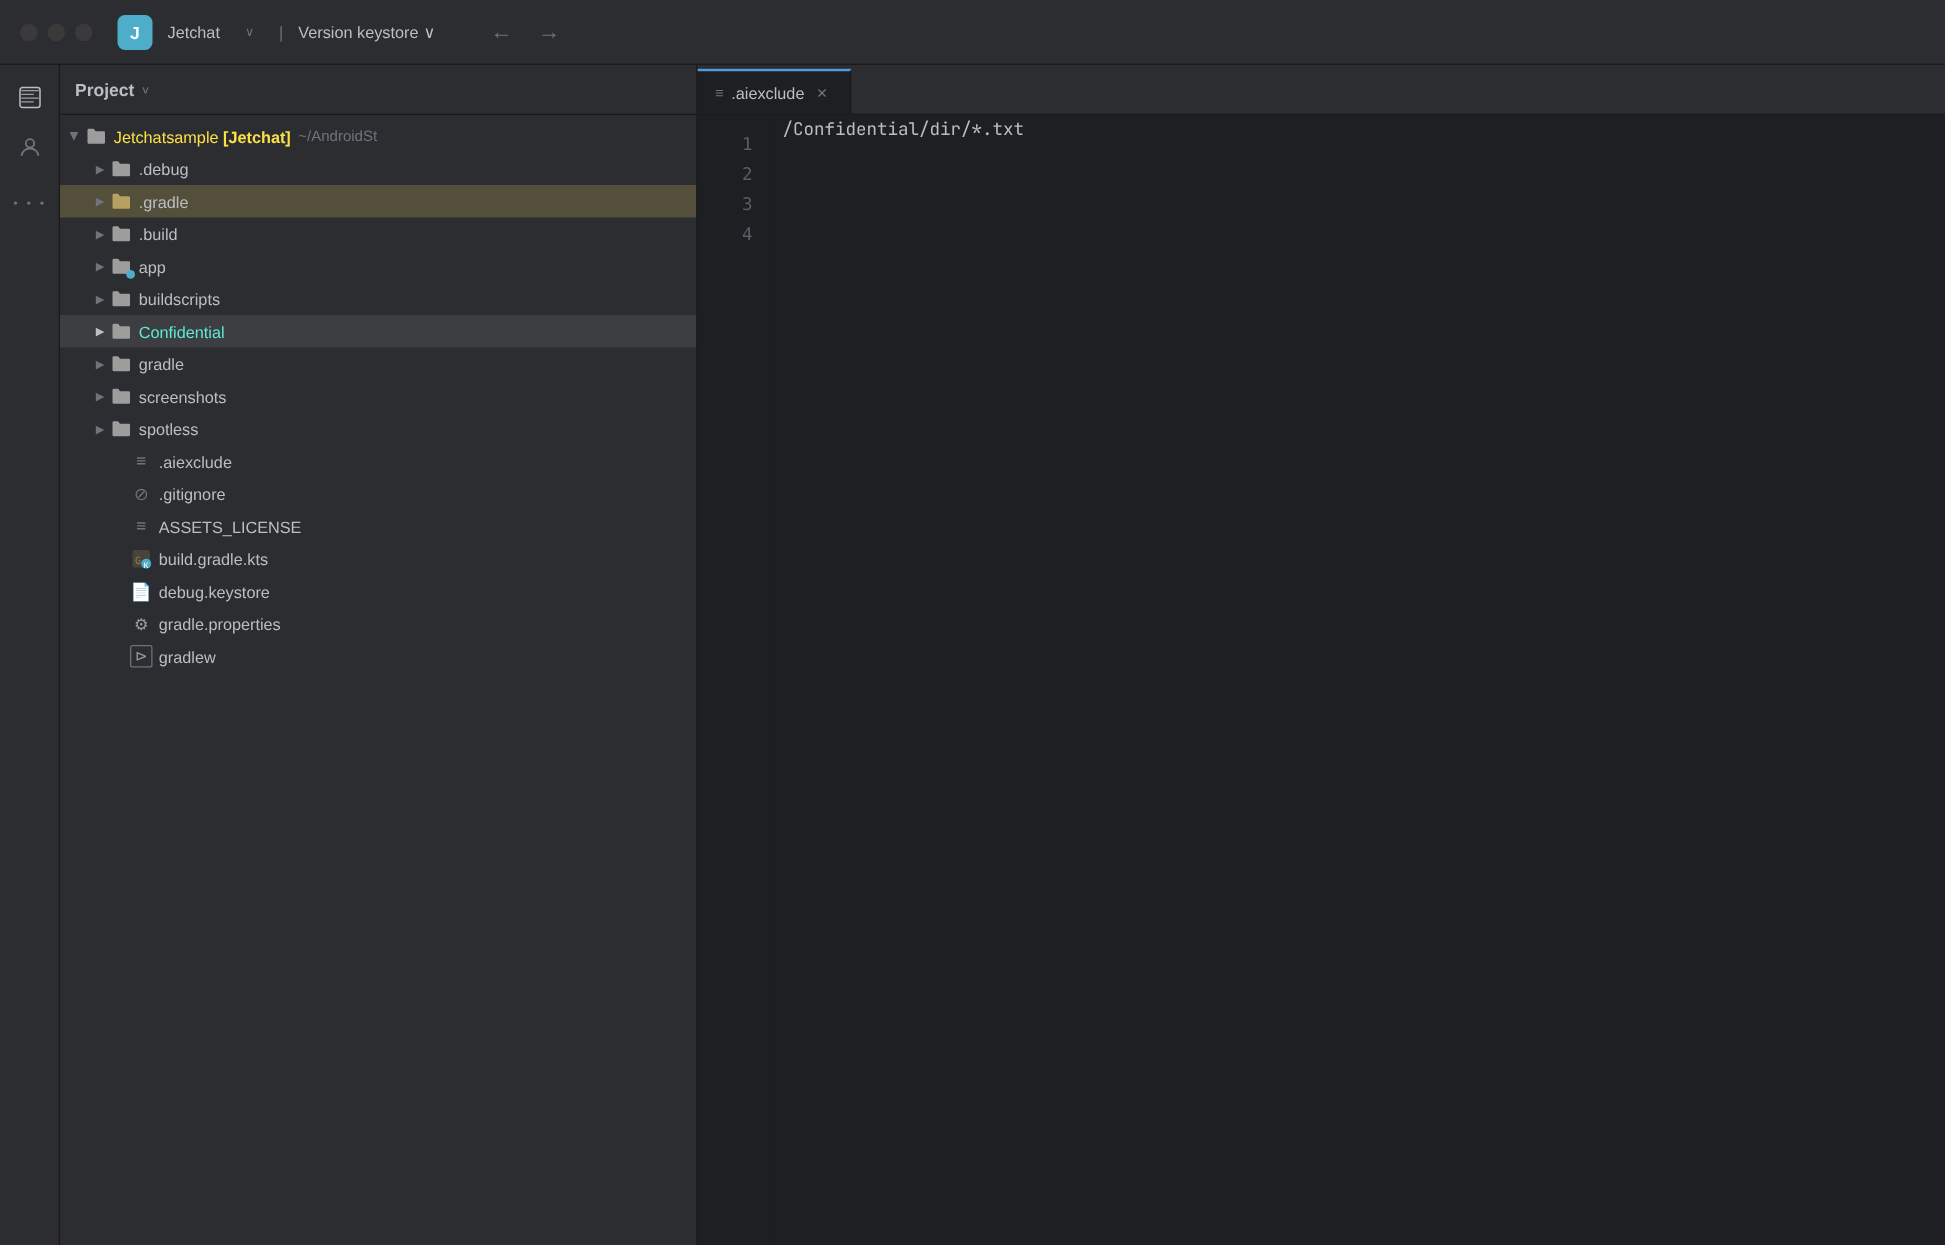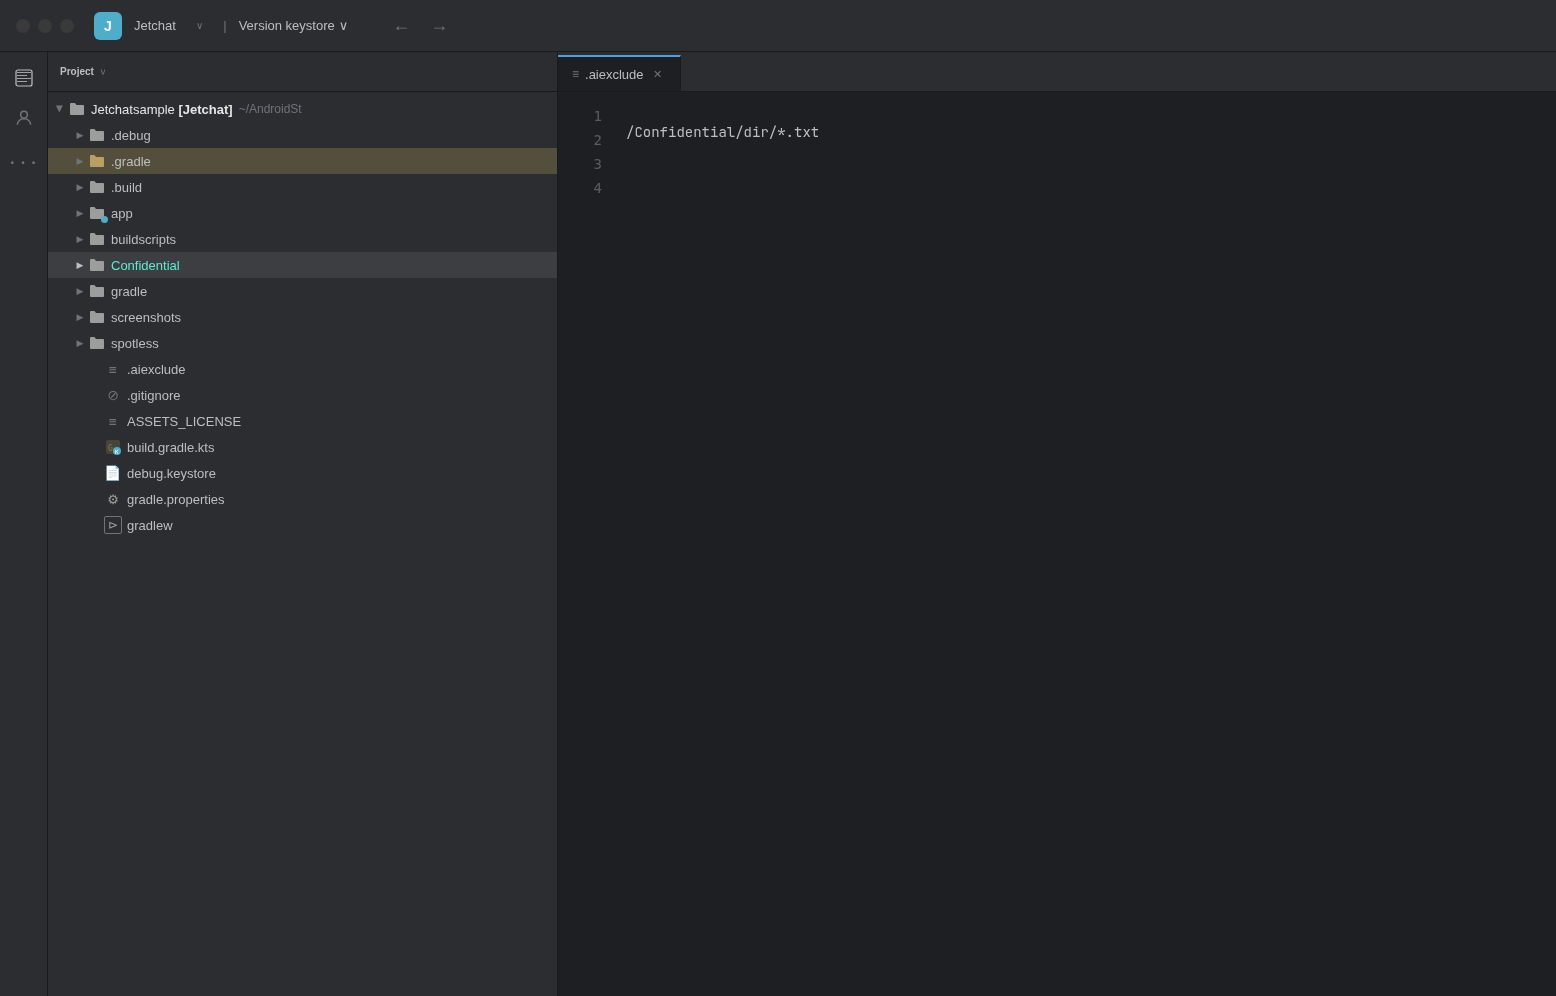--- a/index.html
+++ b/index.html
@@ -141,21 +141,21 @@
       height: 40px;
       display: flex;
       align-items: center;
       padding: 0 12px;
       gap: 6px;
       border-bottom: 1px solid #1a1a1a;
     }
     .filetree-title {
       color: #bcbec4;
       font-family: sans-serif;
-      font-size: 10px;
+      font-size: 14px;
       font-weight: 600;
     }
     .filetree-title-chevron {
       color: #6f737a;
       font-size: 10px;
     }
 
     .filetree-content {
       flex: 1;
       overflow-y: auto;
@@ -283,21 +283,21 @@
       height: 24px;
       line-height: 24px;
       padding-right: 16px;
       color: #5a5d63;
       font-size: 14px;
       font-family: 'SF Mono', monospace;
     }
 
     .code-content {
       flex: 1;
-      padding: 28px 0 12px 8px;
+      padding: 0 0 12px 8px;
     }
     .code-line {
       height: 24px;
       line-height: 24px;
       font-size: 14px;
       font-family: 'SF Mono', 'JetBrains Mono', monospace;
       color: #bcbec4;
       white-space: pre;
     }
     .code-line.empty { color: transparent; }
@@ -354,21 +354,21 @@
     </div>
     <div class="filetree-content">
 
       <div class="tree-item" style="padding-left: 4px;">
         <div class="tree-chevron expanded">▶</div>
         <div class="tree-icon">
           <svg class="folder-svg" viewBox="0 0 16 14" fill="#9d9d9d">
             <path d="M1 2a1 1 0 0 1 1-1h4l1.5 2H14a1 1 0 0 1 1 1v8a1 1 0 0 1-1 1H2a1 1 0 0 1-1-1V2z"></path>
           </svg>
         </div>
-        <span style="color:#e5e5e5; font-weight: 500;">Jetchatsample <strong>[Jetchat]</strong></span>
+        <span style="color:#fde047; font-weight: 500;">Jetchatsample <strong>[Jetchat]</strong></span>
         <span style="color:#6f737a; margin-left:6px; font-size:12px;">~/AndroidSt</span>
       </div>
 
       <div class="tree-item" style="padding-left: 24px;">
         <div class="tree-chevron">▶</div>
         <div class="tree-icon folder-icon">
           <svg class="folder-svg" viewBox="0 0 16 14" fill="#9d9d9d">
             <path d="M1 2a1 1 0 0 1 1-1h3.5l1.5 2H14a1 1 0 0 1 1 1v8a1 1 0 0 1-1 1H2a1 1 0 0 1-1-1V2z"></path>
           </svg>
         </div>

